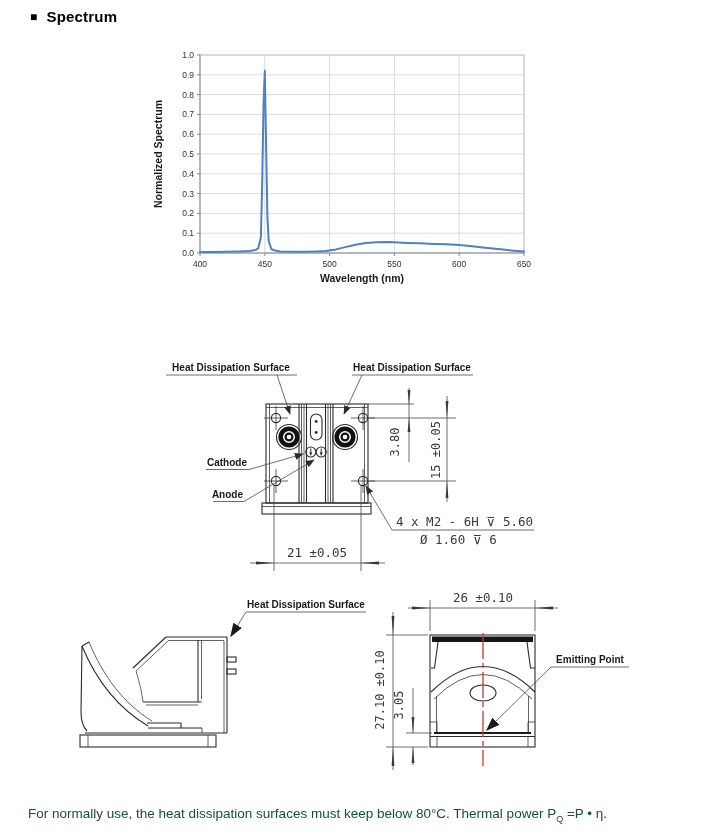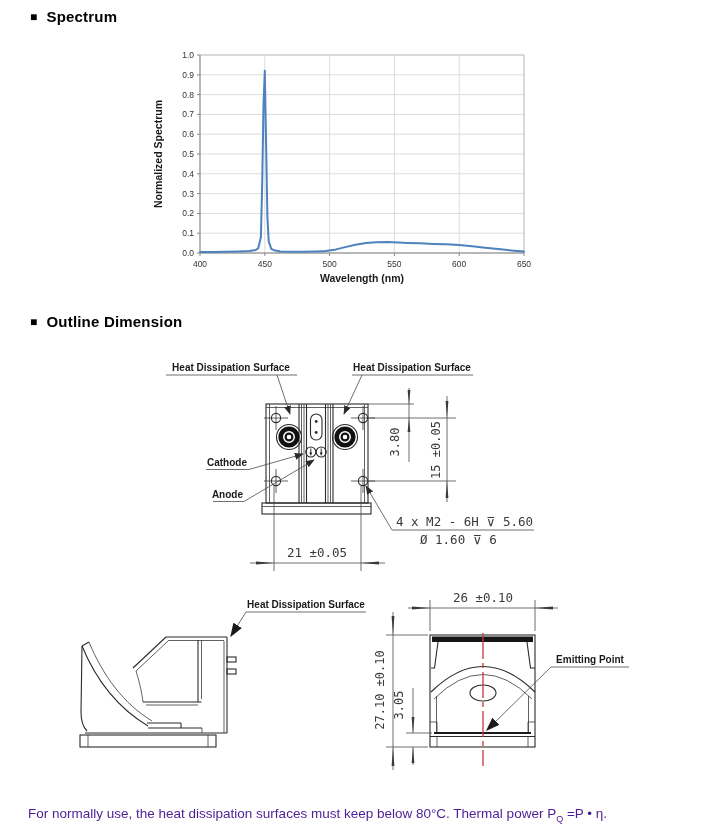--- a/index.html
+++ b/index.html
@@ -10,21 +10,21 @@
   .section-head .bullet{display:inline-block;font-size:12px;margin-right:9px;transform:translateY(-1px);}
   #spectrum-svg{position:absolute;left:148px;top:42px;}
   #drawing-svg{position:absolute;left:0;top:350px;}
   .chart-text{font-family:"Liberation Sans",sans-serif;}
   .dim{font-family:"DejaVu Sans Mono","DejaVu Sans",monospace;font-size:12px;fill:#3a3a3a;}
   .dim2{font-family:"DejaVu Sans Mono","DejaVu Sans",monospace;font-size:12.5px;fill:#3a3a3a;}
   .lbl{font-family:"Liberation Sans",sans-serif;font-size:10px;font-weight:bold;fill:#1a1a1a;}
   .cad{stroke:#2b2b2b;fill:none;stroke-width:1.1;}
   .cadthin{stroke:#3a3a3a;fill:none;stroke-width:0.8;}
   .ext{stroke:#4a4a4a;fill:none;stroke-width:0.8;}
-  .footer{position:absolute;left:28px;top:806px;width:680px;font-size:13.5px;color:#4c1d95;}
+  .footer{position:absolute;left:28px;top:806px;width:680px;font-size:13.5px;color:#14532d;}
   .footer sub{font-size:9px;}
 </style>
 </head>
 <body>
 
 <div class="page">
 
   <div class="section-head" style="top:8px;">
     <span class="bullet">■</span><span>Spectrum</span>
   </div>
@@ -80,23 +80,20 @@
       <text x="246.4" y="225" text-anchor="middle" font-size="8.5" fill="#333" class="chart-text">550</text>
       <line x1="311.2" y1="211" x2="311.2" y2="214" stroke="#8a8a8a" stroke-width="1"></line>
       <text x="311.2" y="225" text-anchor="middle" font-size="8.5" fill="#333" class="chart-text">600</text>
       <line x1="376" y1="211" x2="376" y2="214" stroke="#8a8a8a" stroke-width="1"></line>
       <text x="376" y="225" text-anchor="middle" font-size="8.5" fill="#333" class="chart-text">650</text>
       <polyline points="52.0,210.0 65.0,210.0 77.9,209.8 90.9,209.4 101.2,209.0 107.7,208.0 110.3,206.1 112.9,195.2 114.2,141.7 115.5,62.5 116.8,28.8 118.1,102.1 119.4,175.4 120.7,199.1 123.3,207.0 127.2,208.6 132.4,209.4 142.7,209.8 155.7,209.8 168.6,209.4 177.7,209.0 188.1,207.4 197.2,205.1 207.5,202.7 217.9,201.1 228.3,200.3 239.9,200.1 250.3,200.5 259.4,200.9 272.3,201.3 285.3,201.9 298.2,202.3 311.2,203.1 324.2,204.3 337.1,205.7 350.1,207.0 363.0,208.4 376.0,209.6" fill="none" stroke="#4f81bd" stroke-width="2" stroke-linejoin="round" stroke-linecap="round"></polyline>
       <text x="214" y="240" text-anchor="middle" font-size="10.5" font-weight="bold" fill="#1a1a1a" class="chart-text">Wavelength (nm)</text>
       <text x="14" y="112" text-anchor="middle" font-size="10.5" font-weight="bold" fill="#1a1a1a" class="chart-text" transform="rotate(-90 14 112)">Normalized Spectrum</text>
     </svg>
 
-  <div class="section-head" style="top:313px;">
-    <span class="bullet">■</span><span>Outline Dimension</span>
-  </div>
 
   <svg id="drawing-svg" width="720" height="445" viewBox="0 0 720 445">
     <defs>
       <marker id="leaderArr" markerWidth="9" markerHeight="7" refX="8.2" refY="3.5" orient="auto" markerUnits="userSpaceOnUse">
         <path d="M0,0 L9,3.5 L0,7 z" fill="#2b2b2b"></path>
       </marker>
       <marker id="bigArr" markerWidth="14" markerHeight="10" refX="12.5" refY="5" orient="auto" markerUnits="userSpaceOnUse">
         <path d="M0,0 L14,5 L0,10 z" fill="#1a1a1a"></path>
       </marker>
     </defs>

